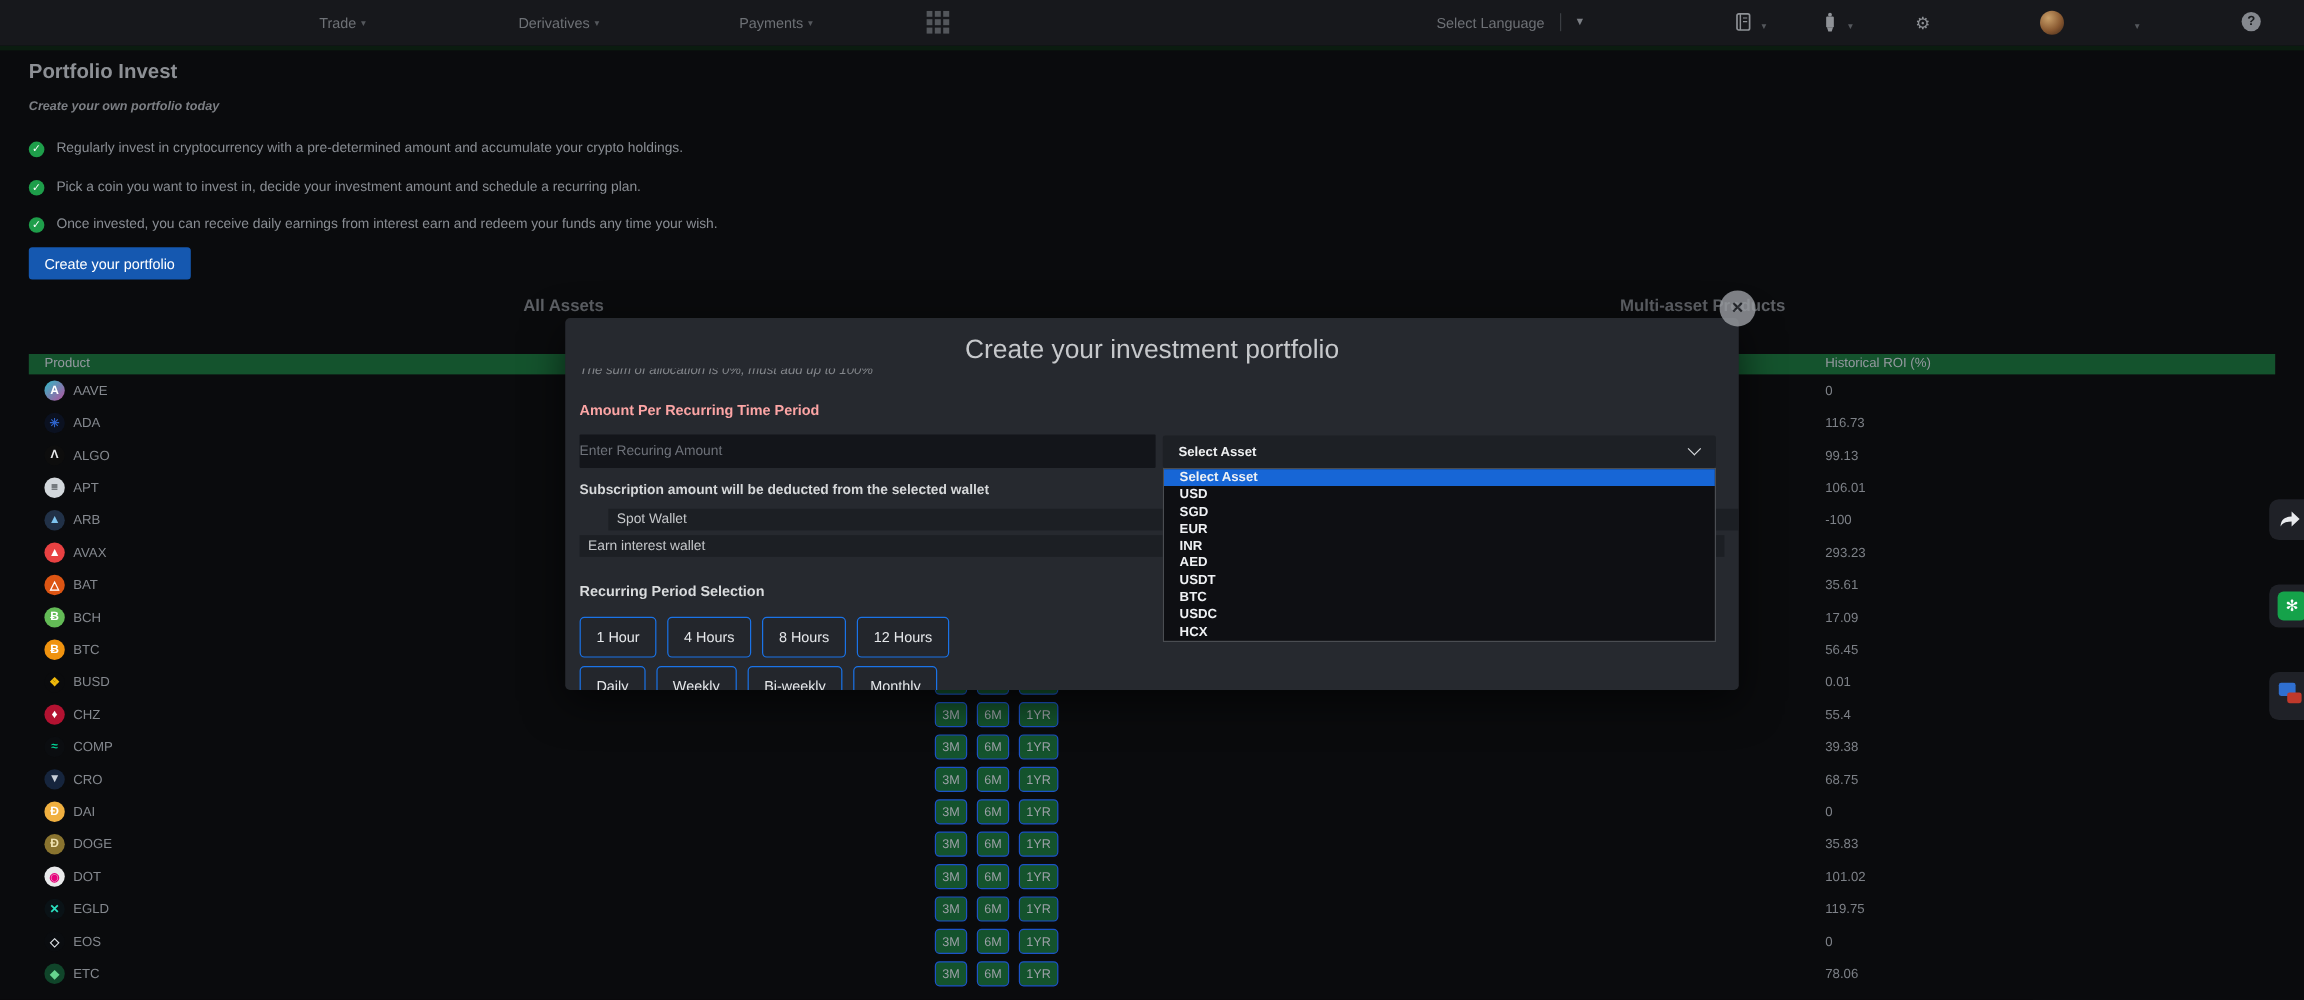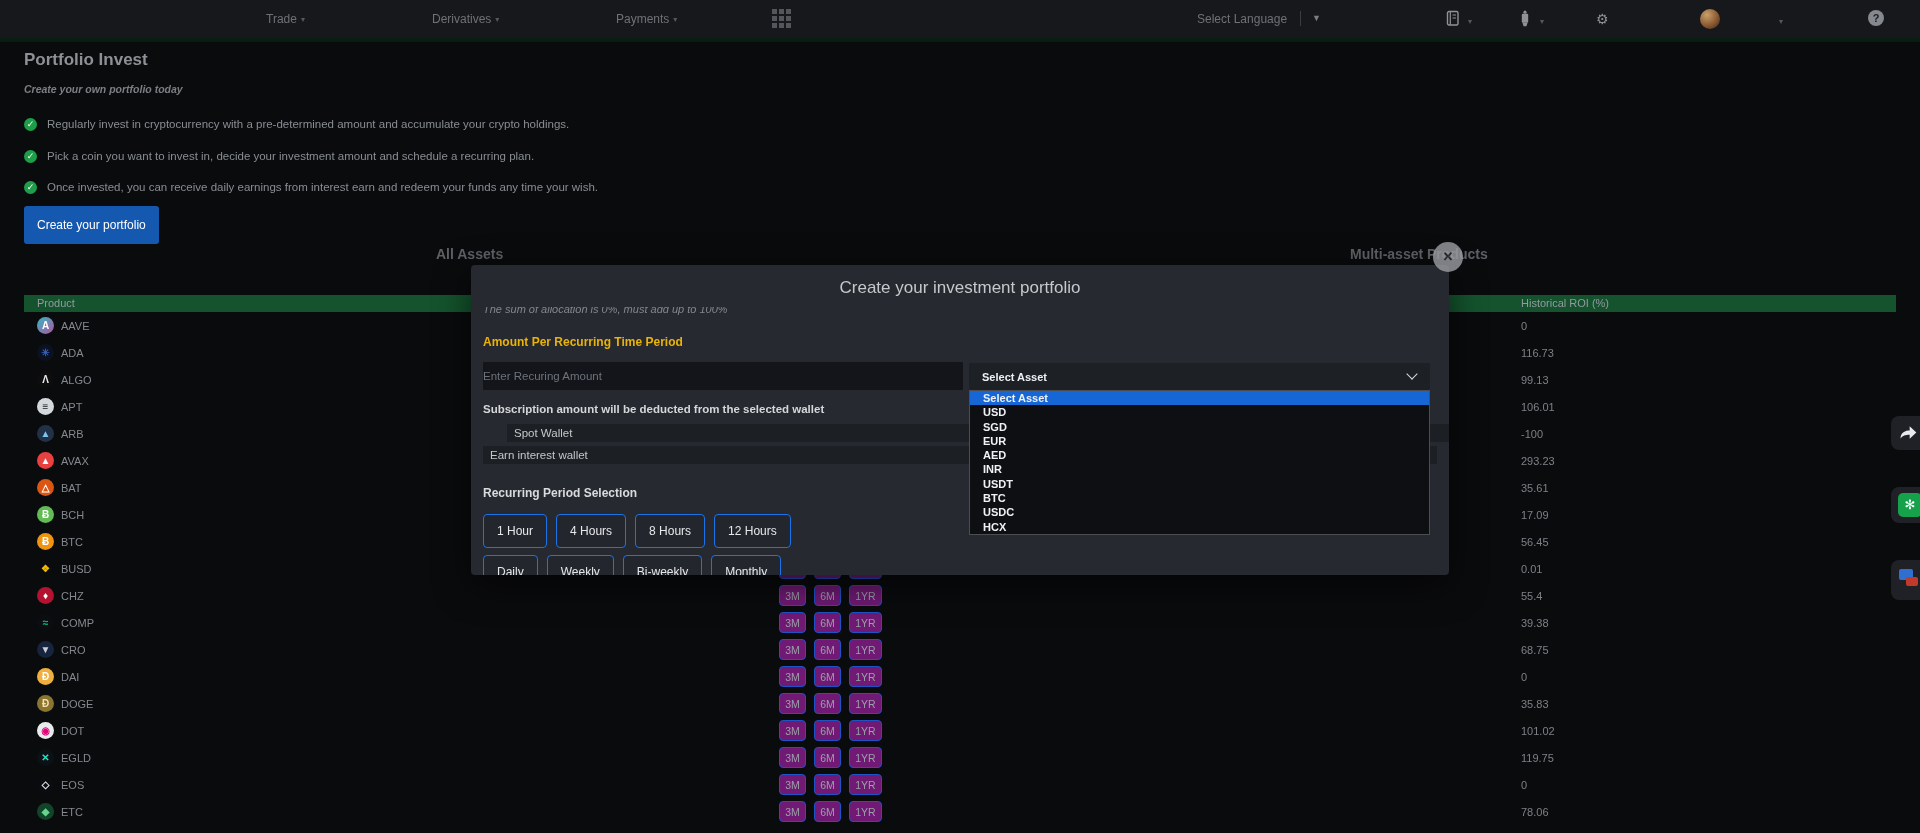--- a/index.html
+++ b/index.html
@@ -21,51 +21,51 @@
     background:#85888e; color:#1a1c1f; font-size:11px; font-weight:bold; text-align:center; line-height:16px; cursor:pointer; }
   #green-sep { position:absolute; top:38px; left:0; width:1920px; height:4px; background:#0b1c10; }
 
   
   #page-title { position:absolute; left:24px; top:50px; font-size:17px; font-weight:bold; color:#8d9095; }
   #page-sub { position:absolute; left:24px; top:83px; font-size:10.5px; font-style:italic; font-weight:bold; color:#7c7f84; }
   .bullet { position:absolute; left:24px; height:14px; display:flex; align-items:center; }
   .check-ic { width:13px; height:13px; border-radius:50%; background:#1e9e4a; color:#fff; font-size:9px;
     line-height:13px; text-align:center; margin-right:10px; flex:0 0 13px; }
   .bullet span.txt { font-size:11.5px; color:#898d93; }
-  #cta-btn { position:absolute; left:24px; top:206px; height:38px; padding:0 13px; background:#1558b0;
+  #cta-btn { position:absolute; left:24px; top:206px; height:27px; padding:0 13px; background:#1558b0;
     border:none; border-radius:3px; color:#fff; font-size:12px; font-family:inherit; cursor:pointer; }
 
   
   .section-h { position:absolute; top:246px; font-size:14px; font-weight:bold; color:#5d6065; }
   #modal-close { position:absolute; left:1433px; top:242px; width:30px; height:30px; border-radius:50%;
     background:#989ba0; opacity:.82; z-index:20; color:#26282d; font-size:13px; font-weight:bold;
     text-align:center; line-height:30px; cursor:pointer; }
 
   
   #tbl-head { position:absolute; left:24px; top:295px; width:1872px; height:17px; background:#14532d; }
   #th-product { position:absolute; left:13px; top:2px; font-size:11px; color:#9599a0; }
   #th-roi { position:absolute; left:1497px; top:2px; font-size:11px; color:#9599a0; }
   #rows { position:absolute; left:0; top:312px; width:1920px; }
   .coin-row { position:relative; height:27px; display:flex; align-items:center; cursor:pointer; }
   .coin-ic { margin-left:37px; width:17px; height:17px; border-radius:50%; font-size:10px; font-weight:bold;
     display:flex; align-items:center; justify-content:center; flex:0 0 17px; }
   .coin-lbl { margin-left:7px; font-size:11px; color:#85898f; }
   .roi-val { position:absolute; left:1521px; font-size:11px; color:#7d8187; }
   .pbtns { position:absolute; left:779px; display:flex; gap:8px; }
-  .pbtn { height:21px; border:1px solid #1c53c7; border-radius:4px; background:#701a75; color:#9ba0a6;
+  .pbtn { height:21px; border:1px solid #1c53c7; border-radius:4px; background:#14532d; color:#9ba0a6;
     font-size:10.5px; display:flex; align-items:center; justify-content:center; cursor:pointer; }
   .pbtn.w3m,.pbtn.w6m { width:27px; } .pbtn.w1y { width:33px; }
 
   
   #modal { position:absolute; left:471px; top:265px; width:978px; height:310px; background:#26292f;
     border-radius:4px; z-index:10; overflow:hidden; box-shadow:0 10px 35px rgba(0,0,0,.6); }
-  #m-title { text-align:center; margin-top:13px; font-size:17px; color:#c6c8cb; }
+  #m-title { text-align:center; margin-top:13px; font-size:22px; color:#c6c8cb; }
   #m-note-clip { position:absolute; left:12px; top:42px; height:12px; overflow:hidden; }
   #m-note-clip span { display:block; margin-top:-4px; font-size:11px; font-style:italic; color:#84878c; }
-  #m-amt-lbl { position:absolute; left:12px; top:70px; font-size:12px; font-weight:bold; color:#eab308; }
+  #m-amt-lbl { position:absolute; left:12px; top:70px; font-size:12px; font-weight:bold; color:#fca5a5; }
   #m-input { position:absolute; left:12px; top:97px; width:480px; height:28px; background:#13151a;
     border:none; border-radius:1px; color:#c0c3c8; font-size:11.5px; padding-left:0; font-family:inherit; }
   #m-input::placeholder { color:#6e727a; }
   #m-select { position:absolute; left:498px; top:98px; width:461px; height:27px; background:#1d2025;
     border-radius:2px; display:flex; align-items:center; cursor:pointer; }
   #m-select-lbl { padding-left:13px; font-size:11px; font-weight:bold; color:#eef0f2; }
   #m-chev { position:absolute; right:14px; top:7px; width:8px; height:8px;
     border-right:1.5px solid #d7dadd; border-bottom:1.5px solid #d7dadd; transform:rotate(45deg); }
   #m-dropdown { position:absolute; left:498px; top:125px; width:461px; background:#0e0f13;
     border:1px solid #4a4d52; z-index:6; }
@@ -373,22 +373,22 @@
   <input id="m-input" placeholder="Enter Recuring Amount" style="">
   <div id="m-select">
     <span id="m-select-lbl">Select Asset</span>
     <span id="m-chev"></span>
   </div>
   <div id="m-dropdown">
       <div class="dd-item sel">Select Asset</div>
       <div class="dd-item">USD</div>
       <div class="dd-item">SGD</div>
       <div class="dd-item">EUR</div>
+      <div class="dd-item">INR</div>
       <div class="dd-item">AED</div>
-      <div class="dd-item">INR</div>
       <div class="dd-item">USDT</div>
       <div class="dd-item">BTC</div>
       <div class="dd-item">USDC</div>
       <div class="dd-item">HCX</div>
     </div>
   <div id="m-wallet-note">Subscription amount will be deducted from the selected wallet</div>
   <div id="wallet-rows">
       <div class="wallet-row" style="top: 159px; margin-left: 24px;">Spot Wallet</div>
       <div class="wallet-row" style="top: 181px;">Earn interest wallet</div>
     </div>

